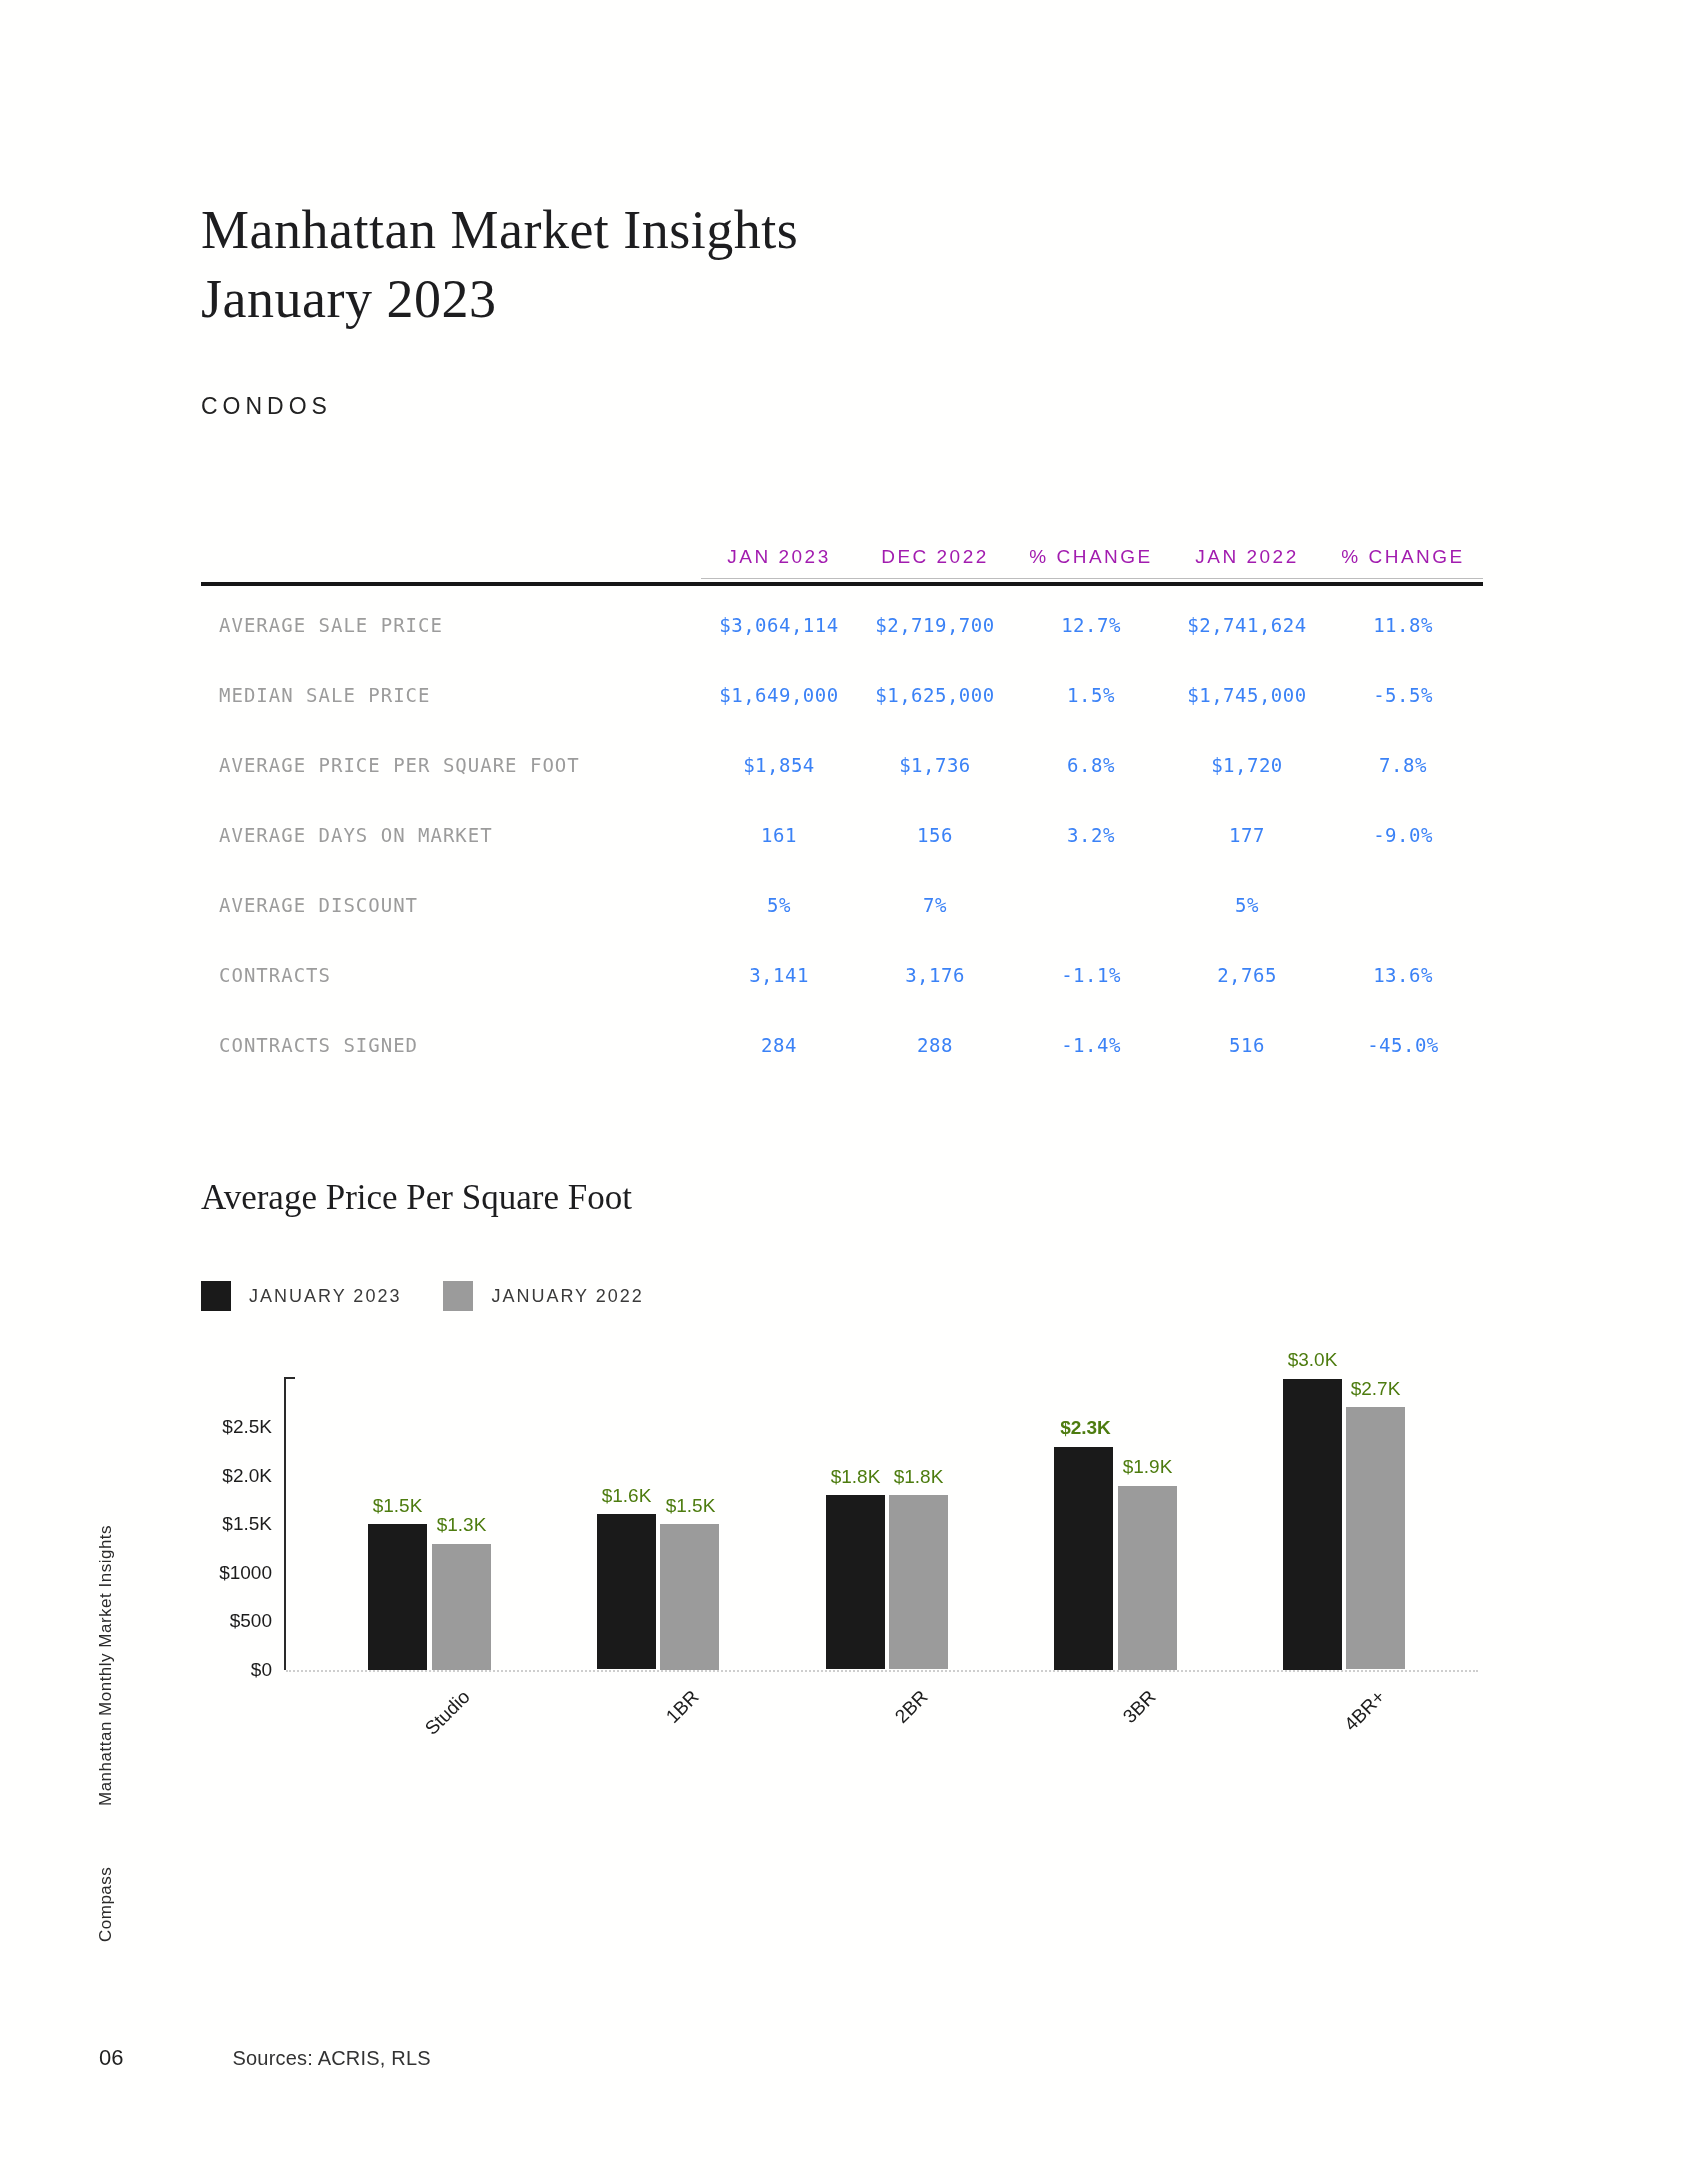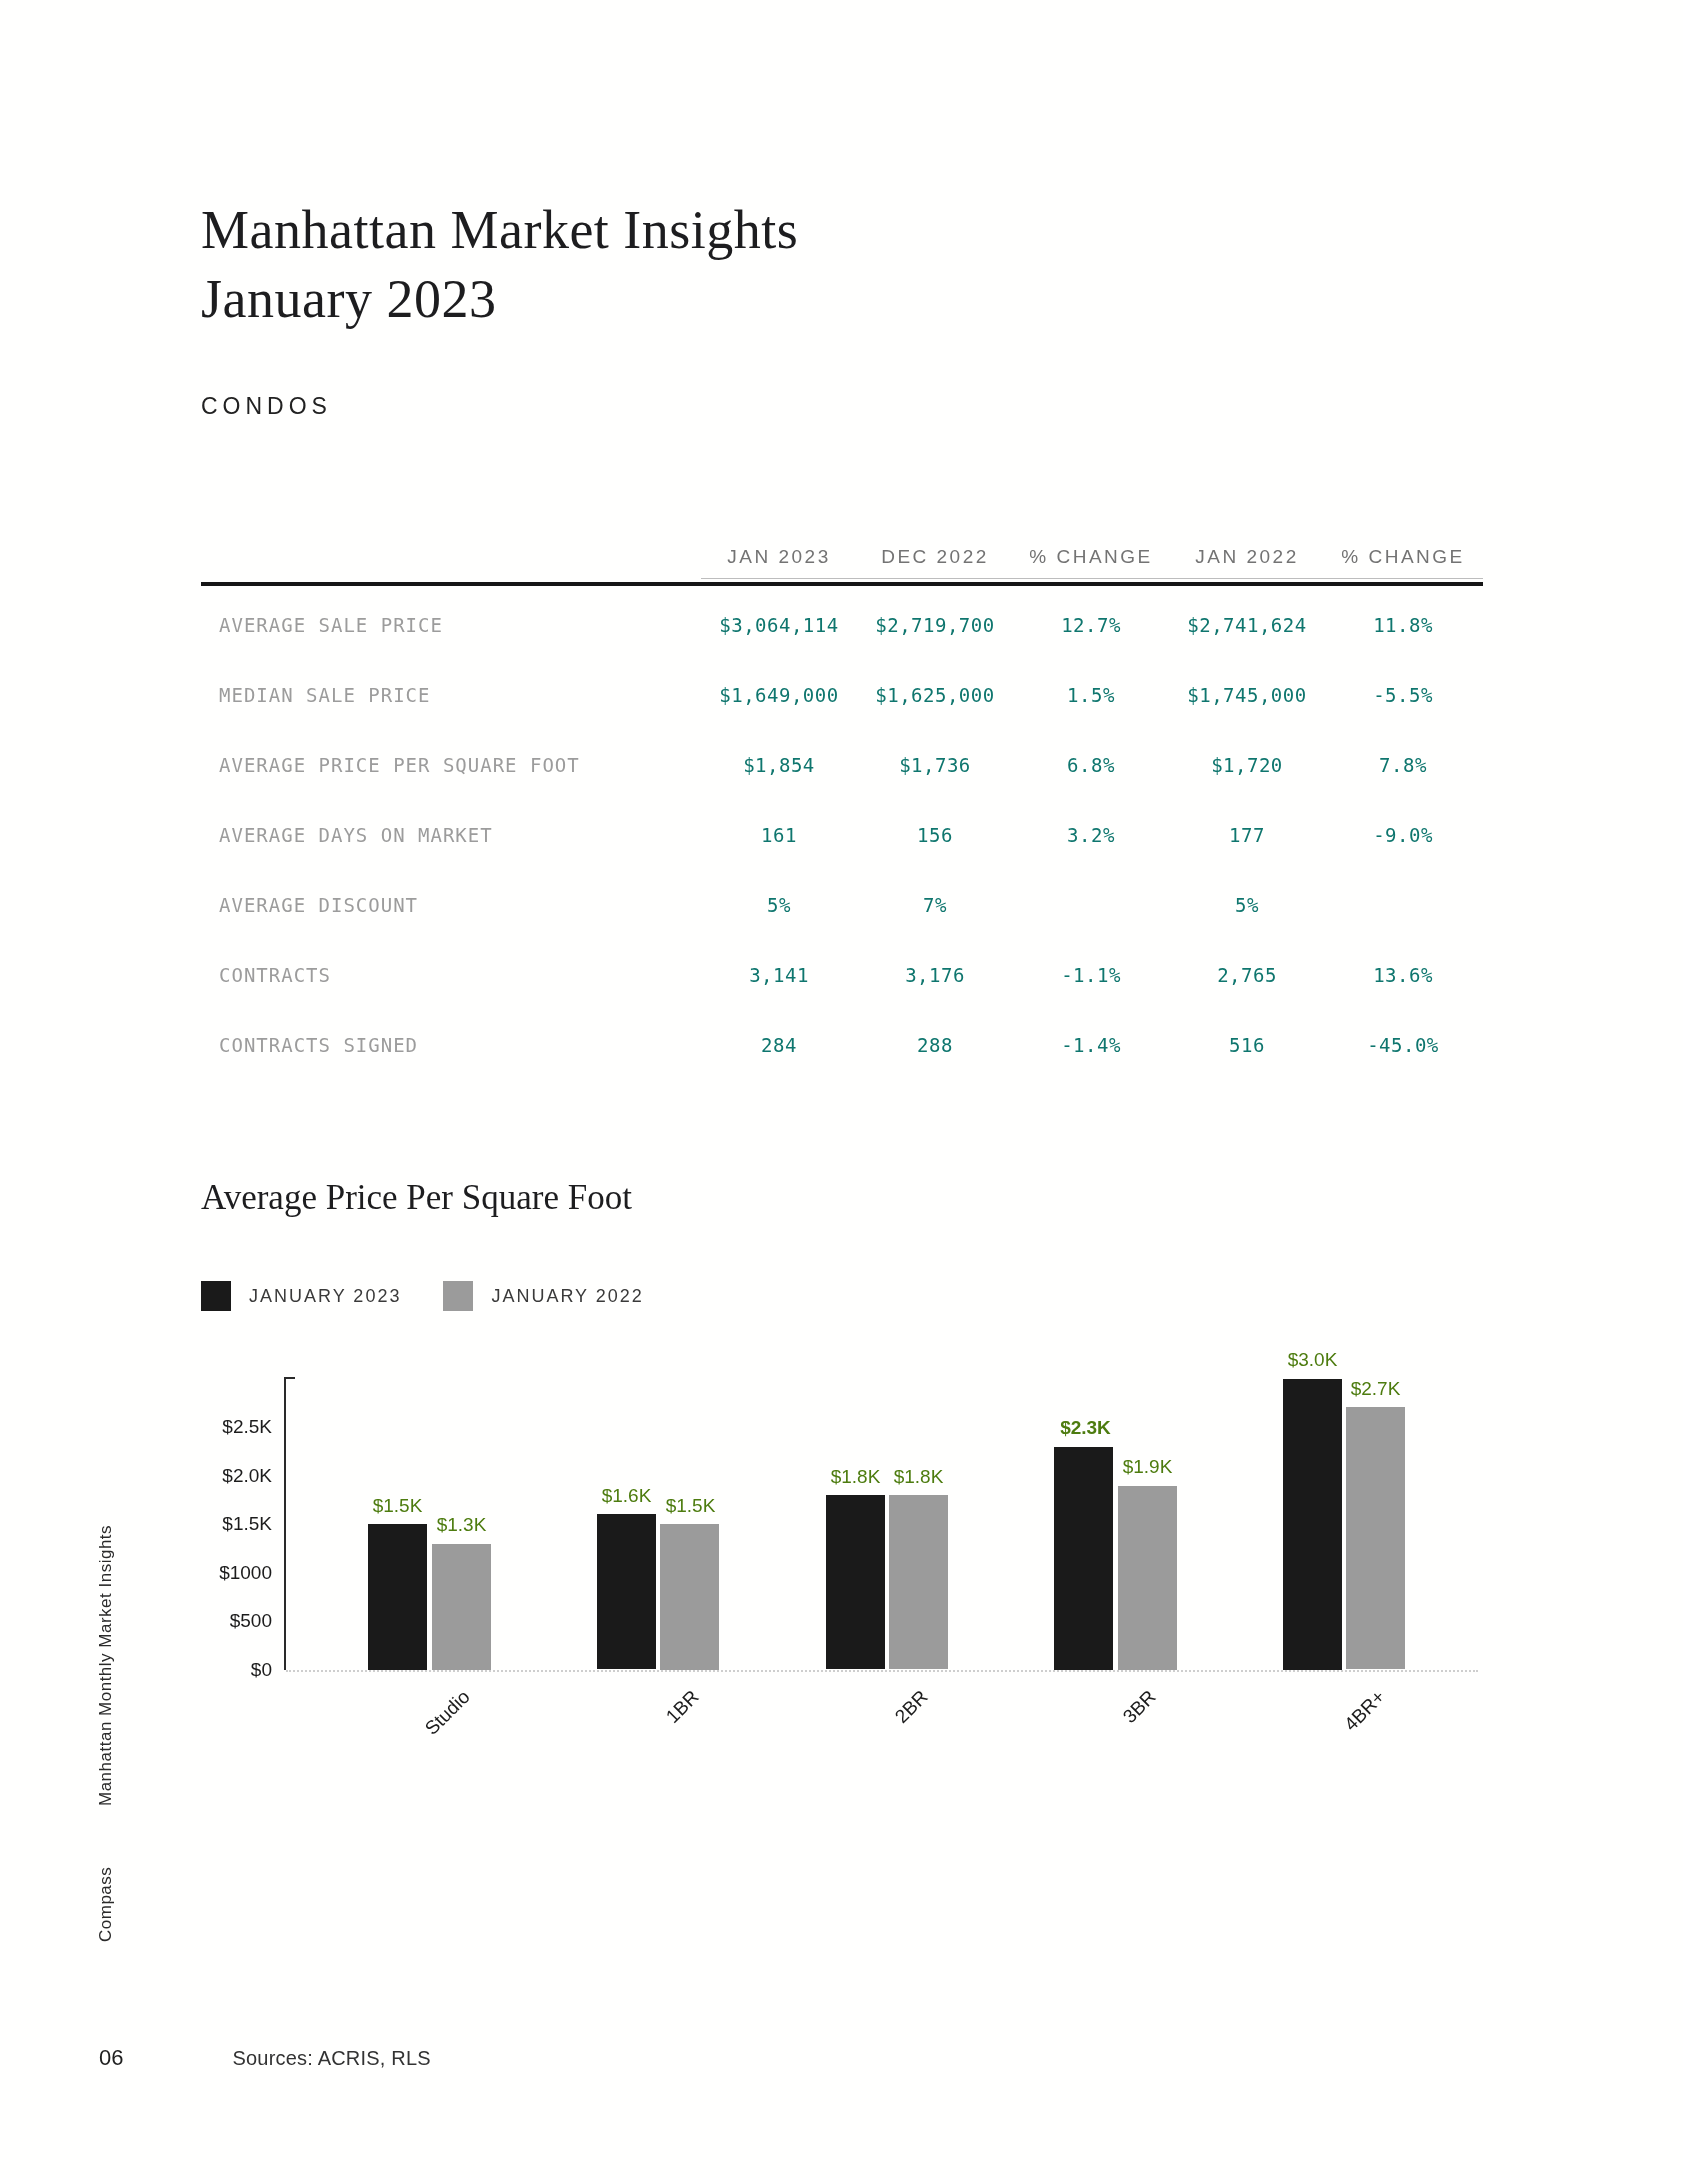--- a/index.html
+++ b/index.html
@@ -37,41 +37,41 @@
   .table-header, .table-row {
     display: grid;
     grid-template-columns: 500px 156px 156px 156px 156px 156px;
     align-items: center;
   }
   .table-header { height: 48px; align-items: end; padding-bottom: 10px; }
   .col-h {
     text-align: center;
     font-size: 19px;
     letter-spacing: 2.5px;
-    color: #737373;
+    color: #a21caf;
     white-space: nowrap;
   }
   .header-rule-thin { height: 1px; background: #bdbdbd; margin-left: 500px; }
   .header-rule { height: 4px; background: #161616; margin-top: 3px; }
   .table-body { padding-top: 4px; }
   .table-row { height: 70px; }
   .row-label {
     font-family: "DejaVu Sans Mono", monospace;
     font-size: 19px;
     letter-spacing: 1px;
     color: #9c9c9c;
     padding-left: 18px;
     white-space: nowrap;
   }
   .value-cell {
     text-align: center;
     font-family: "DejaVu Sans Mono", monospace;
     font-size: 19px;
     letter-spacing: 0.5px;
-    color: #0f766e;
+    color: #3b82f6;
     white-space: nowrap;
   }
 
   
   .chart-title {
     position: absolute;
     left: 201px;
     top: 1178px;
     font-family: "Liberation Serif", serif;
     font-weight: 500;

